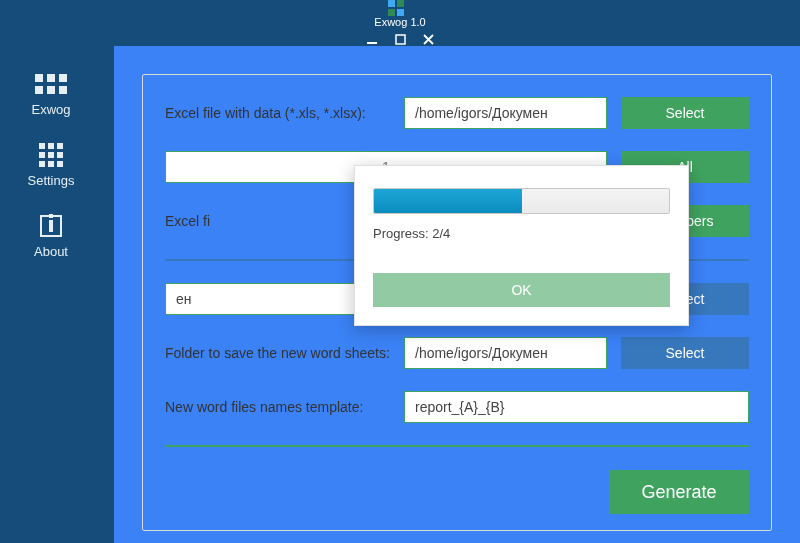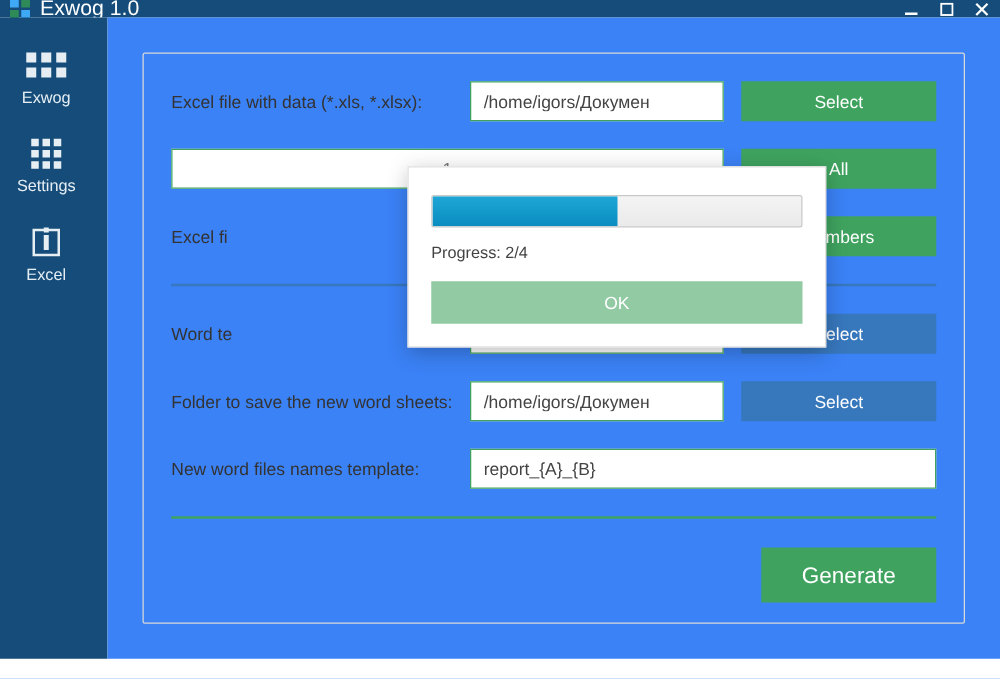--- a/index.html
+++ b/index.html
@@ -1,26 +1,27 @@
 <!DOCTYPE html>
 <html><head>
 <meta charset="utf-8">
 <style>
   * { box-sizing: border-box; margin: 0; padding: 0; font-family: "Segoe UI", Arial, sans-serif; }
   html, body { width: 800px; height: 543px; overflow: hidden; }
   body { background: #fff; }
 
   .titlebar {
-    height: 14px;
+    height: 46px;
     background: #154c79;
     color: #fff;
     display: flex;
     align-items: center;
     padding: 0 8px;
-    font-size: 17px;
+    font-size: 11px;
+    flex-direction: column;
   }
   .titlebar .logo {
     width: 16px; height: 16px; margin-right: 8px;
     display: grid; grid-template-columns: 1fr 1fr; grid-template-rows: 1fr 1fr; gap: 2px;
   }
   .titlebar .logo span { background: #3fa9f5; }
   .titlebar .logo span:nth-child(2) { background: #2e8b57; }
   .titlebar .logo span:nth-child(3) { background: #2e8b57; }
   .titlebar .title { flex: 1; }
   .titlebar .win-controls { display: flex; gap: 14px; align-items: center; }
@@ -84,21 +85,21 @@
     height: 32px;
     border: 1px solid #3fa35f;
     padding: 0 10px;
     font-size: 14px;
     color: #444;
     text-align: left;
     background:#fff;
   }
   .row input.centered { text-align: center; color:#777; }
   .btn {
-    width: 156px;
+    width: 128px;
     height: 32px;
     border: none;
     background: #3fa35f;
     color: #fff;
     font-size: 14px;
     cursor: pointer;
     flex-shrink: 0;
   }
   .btn-blue {
     background: #3777bc;
@@ -143,21 +144,21 @@
     margin-bottom: 12px;
   }
   .progress-fill {
     height: 100%;
     width: 50%;
     background: linear-gradient(#1ea6d6,#0a8cbf);
   }
   .progress-label {
     font-size: 13px;
     color: #444;
-    margin-bottom: 16px;
+    margin-bottom: 32px;
   }
   .ok-btn {
     display:block;
     width: 100%;
     height: 34px;
     background: #91caa3;
     color: #fff;
     border: none;
     font-size: 14px;
     cursor: pointer;
@@ -225,21 +226,21 @@
           </div>
       </div>
       <div>Settings</div>
     </div>
     <div class="sidebar-item">
       <div class="icon-wrap">
         <div class="about-icon">
             <span></span>
           </div>
       </div>
-      <div>Excel</div>
+      <div>About</div>
     </div>
   </div>
 
   <div class="main">
     <div class="panel">
 
       <div class="row">
         <div class="label">Excel file with data (*.xls, *.xlsx):</div>
         <input type="text" value="/home/igors/Докумен" style="">
         <button class="btn">Select</button>
@@ -252,21 +253,20 @@
 
       <div class="row">
         <div class="label">Excel fi</div>
         <input type="text" class="centered" value="5" style="">
         <button class="btn">Numbers</button>
       </div>
 
       <div class="divider"></div>
 
       <div class="row">
-        <div class="label">Word te</div>
         <input type="text" value="ен" style="">
         <button class="btn btn-blue">Select</button>
       </div>
 
       <div class="row">
         <div class="label">Folder to save the new word sheets:</div>
         <input type="text" value="/home/igors/Докумен" style="">
         <button class="btn btn-blue">Select</button>
       </div>
 

